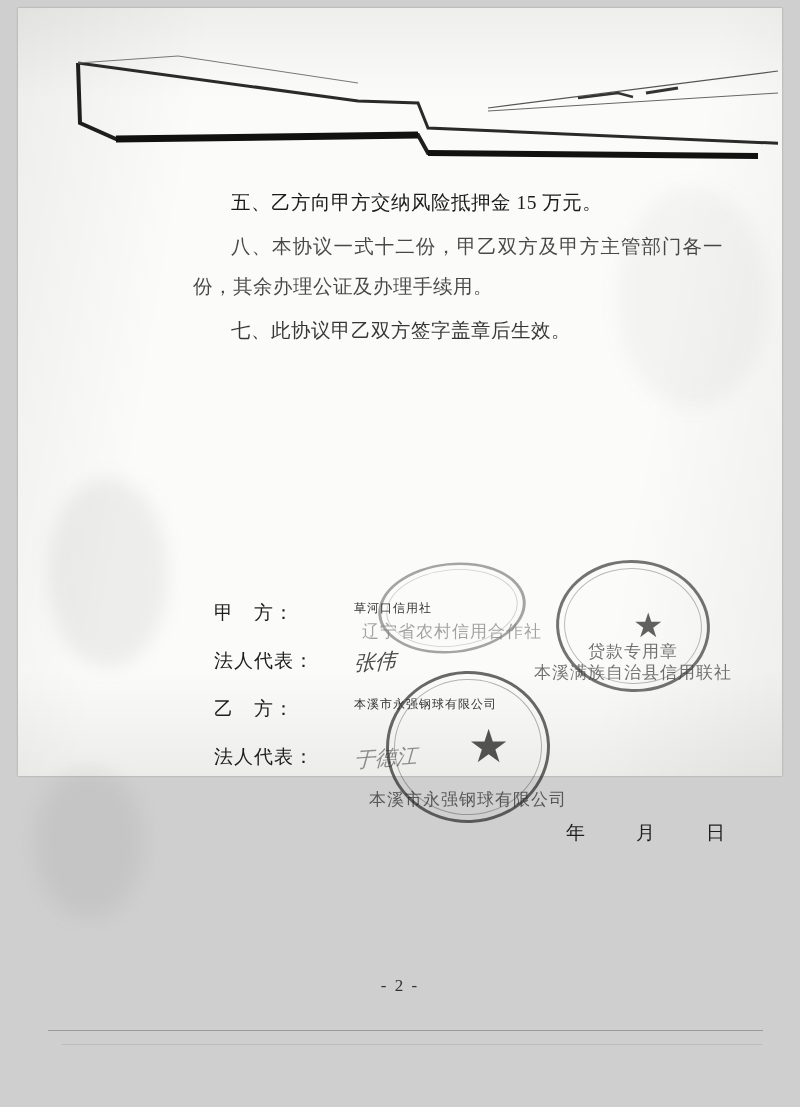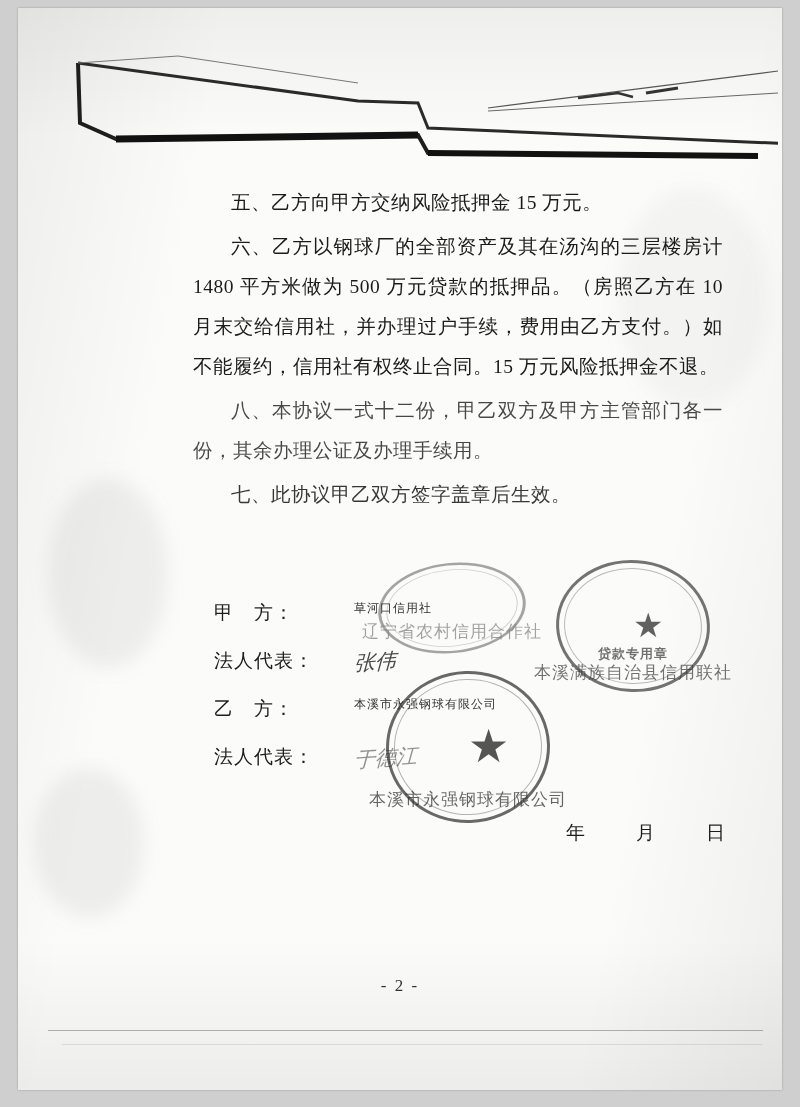--- a/index.html
+++ b/index.html
@@ -21,21 +21,21 @@
     height: 1107px;
     background: #cfcfcf;
   }
 
   
   .sheet {
     position: absolute;
     left: 18px;
     top: 8px;
     width: 764px;
-    height: 1082px;
+    height: 768px;
     background: #fbfbf9;
     box-shadow: 0 0 2px rgba(0,0,0,0.25);
   }
   
   .sheet-shade {
     position: absolute;
     inset: 0;
     background:
       linear-gradient(100deg, rgba(0,0,0,0.055) 0%, rgba(0,0,0,0.0) 22%, rgba(0,0,0,0.0) 78%, rgba(0,0,0,0.05) 100%),
       linear-gradient(180deg, rgba(0,0,0,0.05) 0%, rgba(0,0,0,0) 12%, rgba(0,0,0,0) 86%, rgba(0,0,0,0.06) 100%);
@@ -221,21 +221,20 @@
       <path d="M370,100 L700,103" fill="none" stroke="#111" stroke-width="6"></path>
       <path d="M430,55 L720,18" fill="none" stroke="#555" stroke-width="1.2"></path>
       <path d="M430,58 L720,40" fill="none" stroke="#666" stroke-width="1"></path>
       <path d="M520,45 L560,40 L575,44" fill="none" stroke="#333" stroke-width="2.5"></path>
       <path d="M588,40 L620,35" fill="none" stroke="#333" stroke-width="3"></path>
       <path d="M20,10 L120,3 L300,30" fill="none" stroke="#777" stroke-width="1"></path>
     </svg>
 
     <div class="doc-body">
       <p class="para indent">五、乙方向甲方交纳风险抵押金 15 万元。</p>
-      <p class="para indent">六、乙方以钢球厂的全部资产及其在汤沟的三层楼房计 1480 平方米做为 500 万元贷款的抵押品。（房照乙方在 10 月末交给信用社，并办理过户手续，费用由乙方支付。）如不能履约，信用社有权终止合同。15 万元风险抵押金不退。</p>
       <p class="para indent fade-2">八、本协议一式十二份，甲乙双方及甲方主管部门各一份，其余办理公证及办理手续用。</p>
       <p class="para indent fade-1">七、此协议甲乙双方签字盖章后生效。</p>
     </div>
 
     <div class="sig-block">
       <div class="sig-row">
         <span class="sig-label">甲　方：</span>
         <span class="sig-value">草河口信用社</span>
       </div>
       <div class="sig-row">
@@ -258,21 +257,21 @@
       <div class="ring"></div>
       <div class="ring inner"></div>
       <div class="center-label">辽宁省农村信用合作社</div>
     </div>
 
     <div class="seal" id="seal-credit">
       <div class="ring"></div>
       <div class="ring inner"></div>
       <div class="star">★</div>
       <div class="center-label" style="bottom:6%;margin-top:19px;">本溪满族自治县信用联社</div>
-      <div class="center-label" style="bottom:22%; font-size:13px;font-weight:bold;">贷款专用章</div>
+      <div class="center-label" style="bottom:22%; font-size:17px;">贷款专用章</div>
     </div>
 
     <div class="seal" id="seal-company">
       <div class="ring"></div>
       <div class="ring inner"></div>
       <div class="star" style="font-size:46px;">★</div>
       <div class="center-label" style="bottom:8%;">本溪市永强钢球有限公司</div>
     </div>
 
     <div class="page-num">- 2 -</div>

